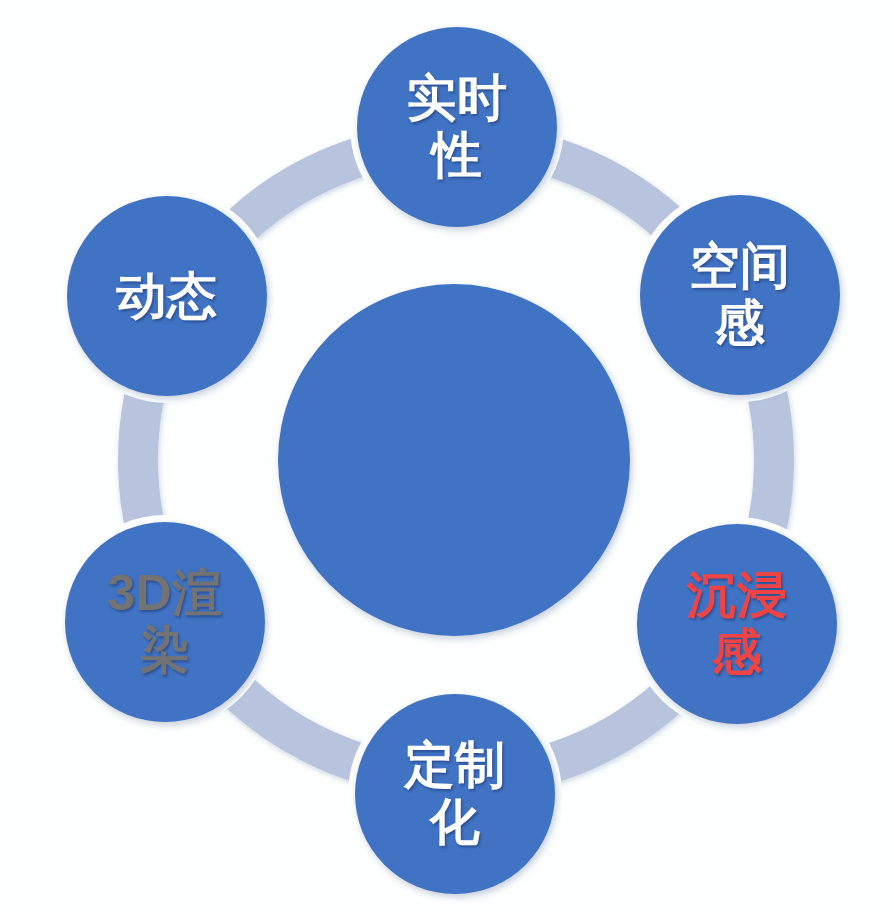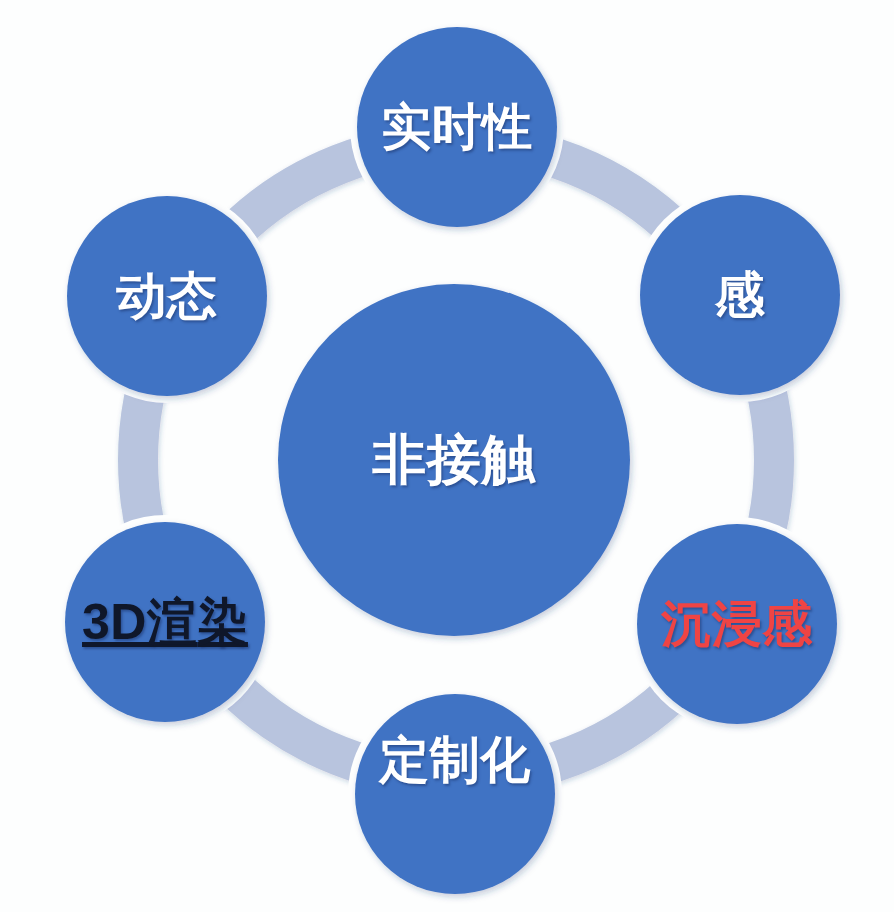--- a/index.html
+++ b/index.html
@@ -22,21 +22,21 @@
     left: 0;
     top: 0;
     width: 894px;
     height: 912px;
     display: block;
   }
   .node-label,
   .center-label {
     position: absolute;
     display: flex;
-    flex-direction: row;
+    flex-direction: column;
     align-items: center;
     justify-content: center;
     text-align: center;
     color: #ffffff;
     font-weight: 700;
     letter-spacing: 0.01em;
     line-height: 1.12;
     pointer-events: none;
     text-shadow: 1.5px 2px 2.5px rgba(20, 40, 90, 0.45);
     white-space: nowrap;
@@ -84,45 +84,45 @@
         <circle cx="165" cy="622" r="100" fill="#4073c4" filter="url(#softshadow)"></circle>
         <circle cx="167" cy="296" r="107" fill="#fdfefe"></circle>
         <circle cx="167" cy="296" r="100" fill="#4073c4" filter="url(#softshadow)"></circle>
       </g>
 
     <circle id="center-halo" fill="#fdfefe" cx="454" cy="460" r="183"></circle>
     <circle id="center-shape" filter="url(#softshadow)" cx="454" cy="460" r="176" fill="#4073c4"></circle>
   </svg>
 
   <div class="center-label" id="center-label" style="left: 278px; top: 284px; width: 352px; height: 352px; color: rgb(255, 255, 255);">
-    <span>非接触</span>
   </div>
 
   <div id="node-labels">
       <div class="node-hit" style="left: 357px; top: 27px; width: 200px; height: 200px;"></div>
       <div class="node-label" style="left: 357px; top: 27px; width: 200px; height: 200px; color: rgb(255, 255, 255);">
         <span>实时</span>
         <span>性</span>
       </div>
       <div class="node-hit" style="left: 640px; top: 195px; width: 200px; height: 200px;"></div>
       <div class="node-label" style="left: 640px; top: 195px; width: 200px; height: 200px; color: rgb(255, 255, 255);">
+        <span>空间</span>
         <span>感</span>
       </div>
       <div class="node-hit" style="left: 637px; top: 524px; width: 200px; height: 200px;"></div>
       <div class="node-label" style="left: 637px; top: 524px; width: 200px; height: 200px; color: #ef4444;">
         <span>沉浸</span>
         <span>感</span>
       </div>
       <div class="node-hit" style="left: 355px; top: 694px; width: 200px; height: 200px;"></div>
-      <div class="node-label" style="left: 355px; top: 660px; width: 200px; height: 200px; color: rgb(255, 255, 255);">
+      <div class="node-label" style="left: 355px; top: 694px; width: 200px; height: 200px; color: rgb(255, 255, 255);">
         <span>定制</span>
         <span>化</span>
       </div>
       <div class="node-hit" style="left: 65px; top: 522px; width: 200px; height: 200px;"></div>
-      <div class="node-label" style="left: 65px; top: 522px; width: 200px; height: 200px; color: #0f172a; text-decoration: underline;">
+      <div class="node-label" style="left: 65px; top: 522px; width: 200px; height: 200px; color: #737373;">
         <span>3D渲</span>
         <span>染</span>
       </div>
       <div class="node-hit" style="left: 67px; top: 196px; width: 200px; height: 200px;"></div>
       <div class="node-label" style="left: 67px; top: 196px; width: 200px; height: 200px; color: rgb(255, 255, 255);">
         <span>动态</span>
       </div>
     </div>
 
 </div>

